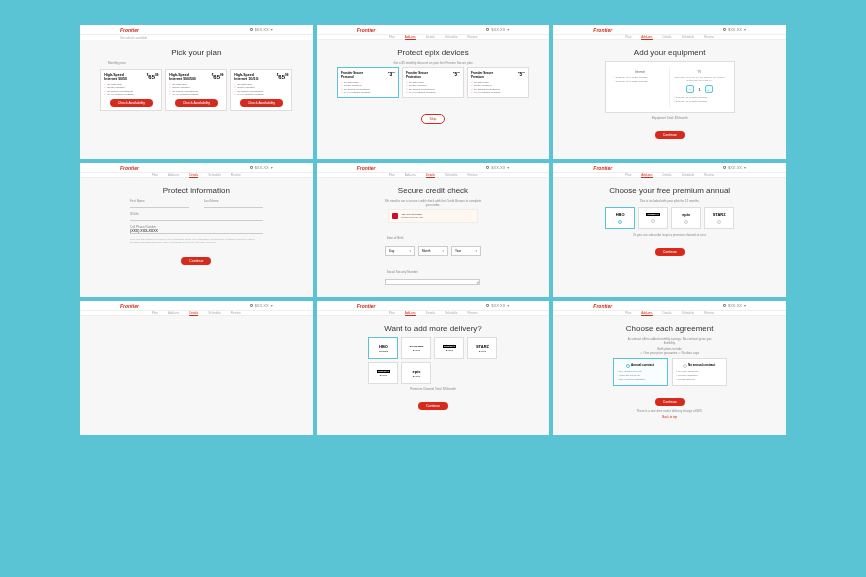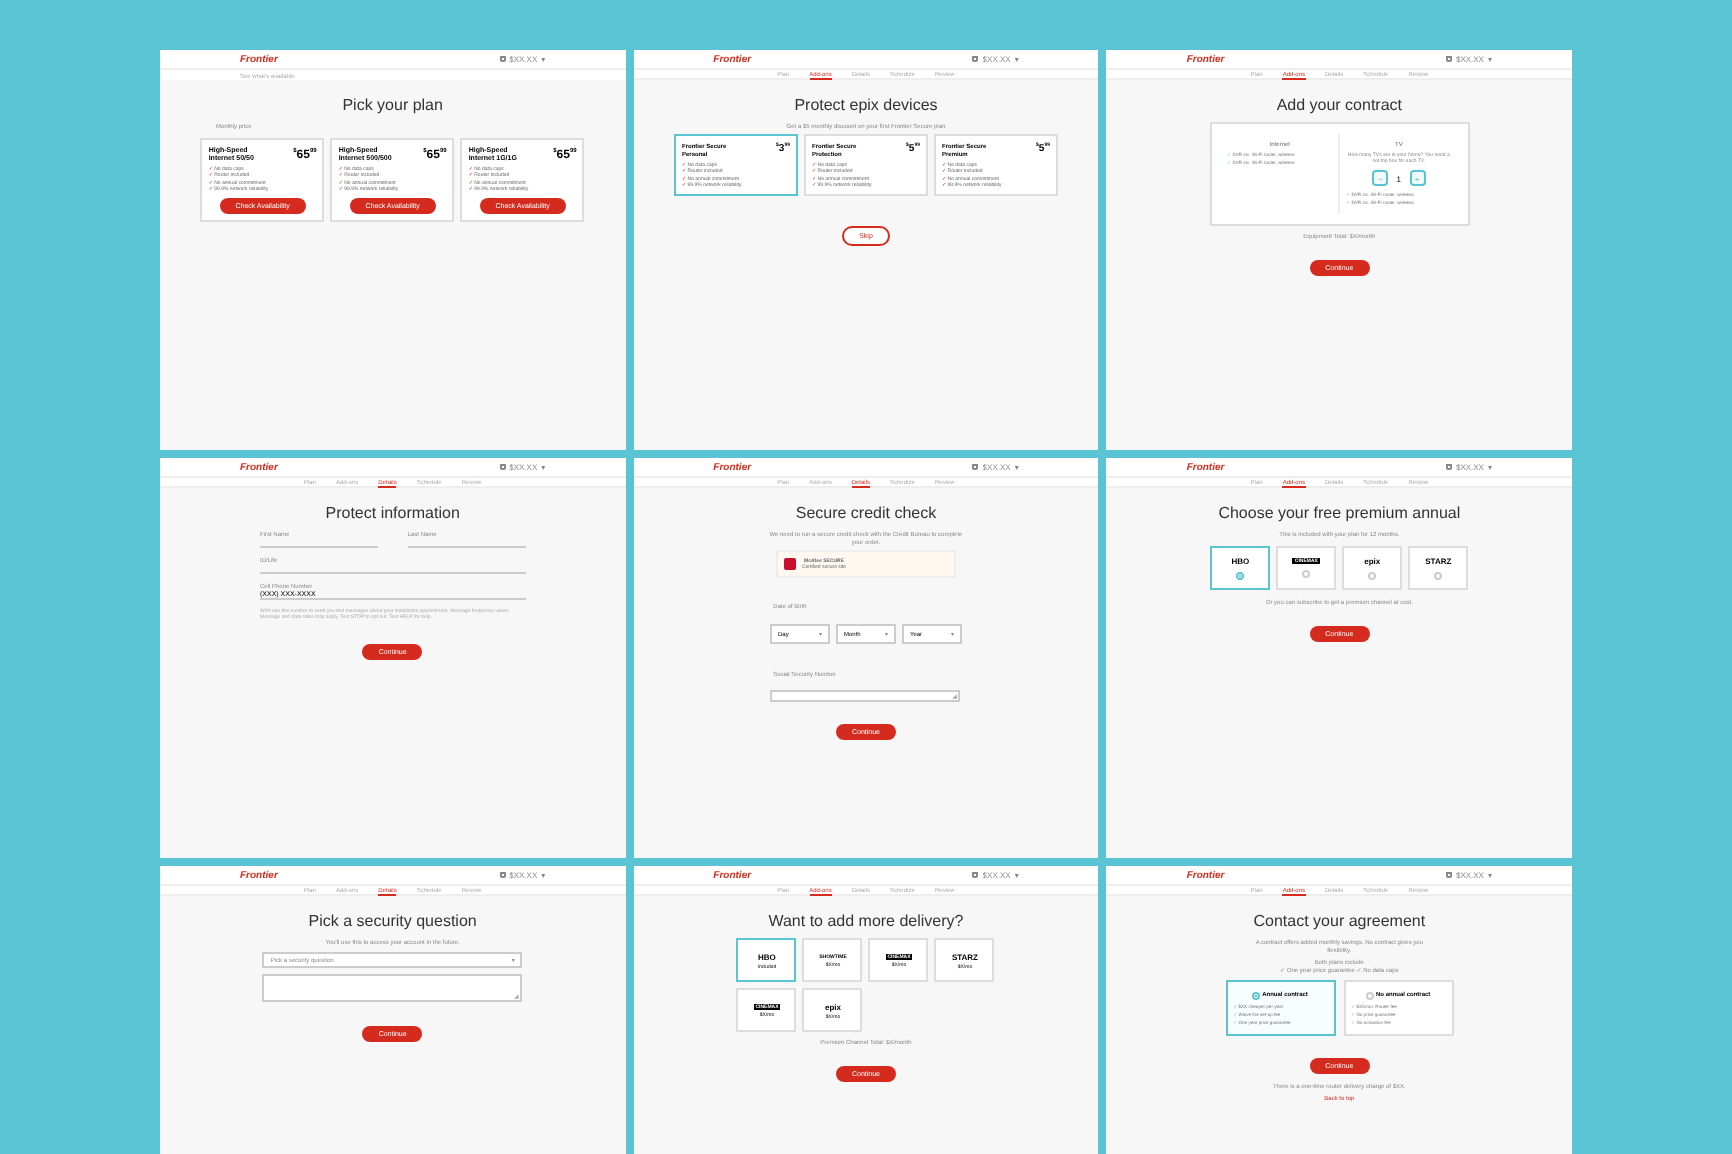--- a/index.html
+++ b/index.html
@@ -1,18 +1,18 @@
 <!DOCTYPE html>
 <html><head>
 <meta charset="utf-8">
 <style>
 *{box-sizing:border-box;margin:0;padding:0;font-family:Arial,sans-serif}
 body{background:#5bc4d4;padding:25px 80px}
 .grid{display:grid;grid-template-columns:repeat(3,1fr);gap:4px}
-.screen{background:#f7f7f7;width:100%;height:200px;overflow:hidden;position:relative}
+.screen{background:#f7f7f7;width:100%;height:134px;overflow:hidden;position:relative}
 .hdr{background:#fff;height:10px;display:flex;justify-content:space-between;align-items:center;padding:0 40px;border-bottom:1px solid #eee}
 .logo{color:#d52b1e;font-weight:bold;font-size:5px;font-style:italic}
 .cart{color:#888;font-size:4px;display:flex;align-items:center;gap:2px}
 .cart-ic{width:3px;height:3px;border:0.5px solid #888;border-radius:0 0 1px 1px}
 .sub{background:#fff;height:5px;font-size:3px;color:#aaa;padding:0 40px;display:flex;align-items:center}
 .tabs{background:#fff;height:5px;display:flex;justify-content:center;gap:10px;align-items:center;font-size:3px;color:#aaa;border-bottom:1px solid #eee}
 .tabs span.on{color:#d52b1e;border-bottom:1px solid #d52b1e}
 .body{padding:6px 20px;text-align:center}
 .h1{font-size:8px;color:#333;margin:2px 0 4px}
 .btn{background:#d52b1e;color:#fff;font-size:3.5px;padding:2px 8px;border-radius:8px;display:inline-block;border:none}
@@ -189,21 +189,21 @@
         <span class="cart"><span class="cart-ic"></span><span>$XX.XX</span> ▾</span>
       </div>
 <div class="tabs">
         <span>Plan</span>
         <span class="on">Add-ons</span>
         <span>Details</span>
         <span>Schedule</span>
         <span>Review</span>
       </div>
 <div class="body">
-<div class="h1">Add your contract</div>
+<div class="h1">Add your equipment</div>
 <div class="box cols2" style="width:130px">
 <div class="col" style="border-right:0.5px solid #eee">
             <h6>Internet</h6>
             <div class="bullets">
               <div>DVR inc. Wi-Fi router, wireless</div>
               <div>DVR inc. Wi-Fi router, wireless</div>
             </div>
           </div>
 <div class="col">
             <h6>TV</h6>
@@ -341,27 +341,20 @@
         <span class="logo">Frontier</span>
         <span class="cart"><span class="cart-ic"></span><span>$XX.XX</span> ▾</span>
       </div>
 <div class="tabs">
         <span>Plan</span>
         <span>Add-ons</span>
         <span class="on">Details</span>
         <span>Schedule</span>
         <span>Review</span>
       </div>
-<div class="body">
-<div class="h1">Pick a security question</div>
-<div class="tiny">You'll use this to access your account in the future.</div>
-<div class="bigsel">Pick a security question</div>
-<div class="ta"></div>
-<div style="margin-top:4px"><span class="btn">Continue</span></div>
-</div>
 </div>
 
 <div class="screen">
 <div class="hdr">
         <span class="logo">Frontier</span>
         <span class="cart"><span class="cart-ic"></span><span>$XX.XX</span> ▾</span>
       </div>
 <div class="tabs">
         <span>Plan</span>
         <span class="on">Add-ons</span>
@@ -408,21 +401,21 @@
         <span class="cart"><span class="cart-ic"></span><span>$XX.XX</span> ▾</span>
       </div>
 <div class="tabs">
         <span>Plan</span>
         <span class="on">Add-ons</span>
         <span>Details</span>
         <span>Schedule</span>
         <span>Review</span>
       </div>
 <div class="body">
-<div class="h1">Contact your agreement</div>
+<div class="h1">Choose each agreement</div>
 <div class="tiny" style="width:90px;margin:0 auto">A contract offers added monthly savings. No contract gives you flexibility.</div>
 <div class="tiny" style="margin:2px">Both plans include<br>✓ One year price guarantee ✓ No data caps</div>
 <div class="ag">
 <div class="agc on">
             <h6><span class="radio on" style="display:inline-block;vertical-align:middle"></span> <span>Annual contract</span></h6>
             <div class="bullets">
               <div>$XX cheaper per year</div>
               <div>Waive the set-up fee</div>
               <div>One year price guarantee</div>
             </div>

